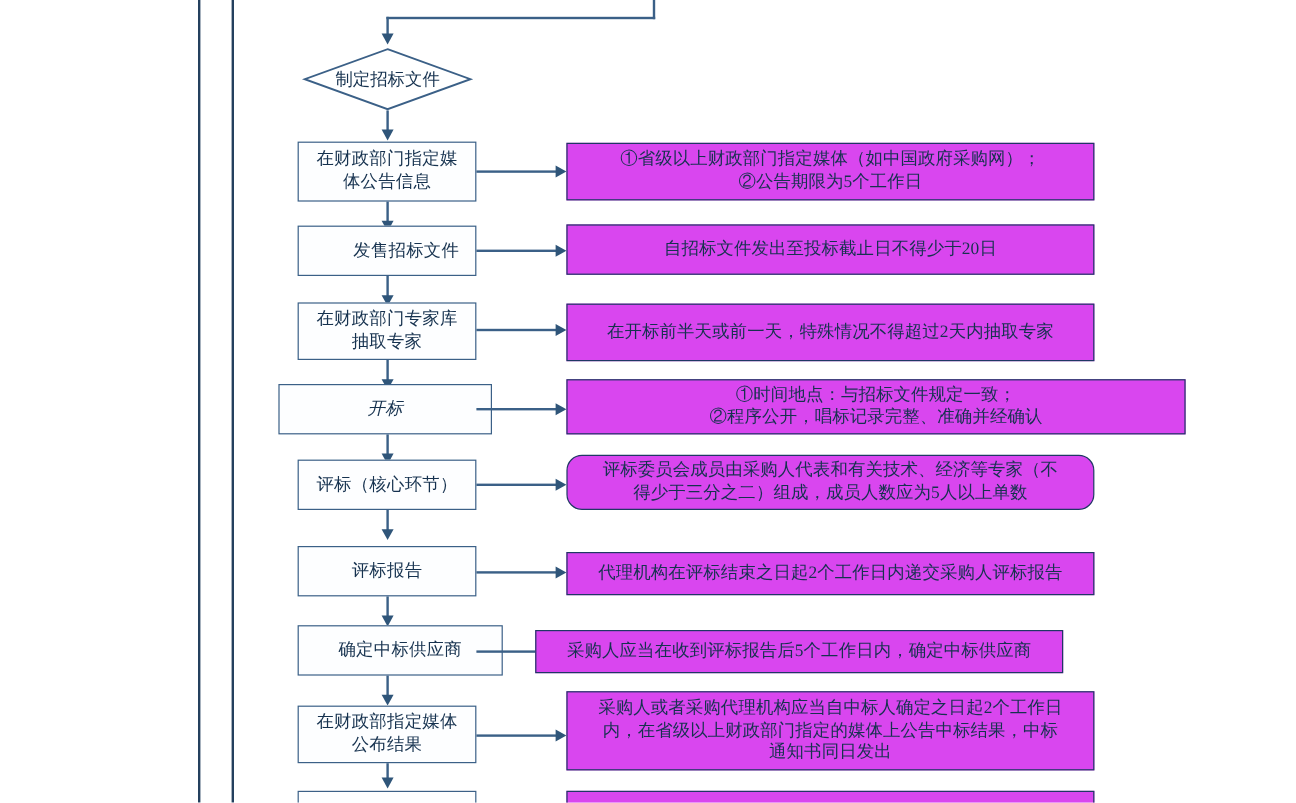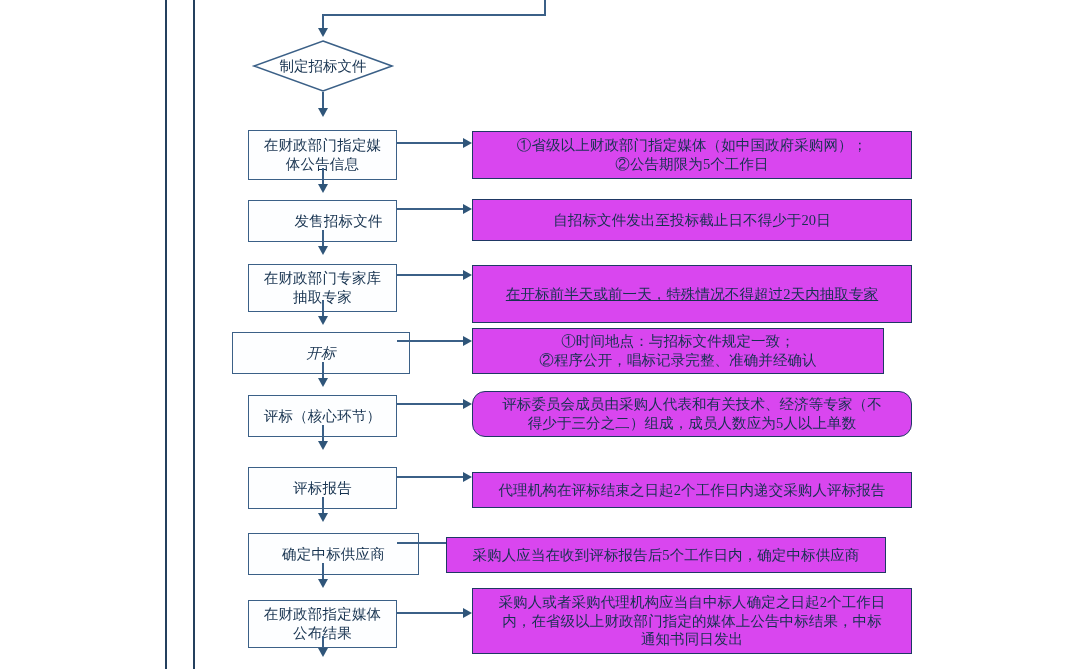--- a/index.html
+++ b/index.html
@@ -32,21 +32,20 @@
   .node {
     position: absolute;
     box-sizing: border-box;
     display: flex;
     align-items: center;
     justify-content: center;
     text-align: center;
     color: #16324f;
     line-height: 1.30;
     white-space: pre-line;
-    margin-top: 12px;
   }
 
   
   .step {
     border: 1.4px solid #3b6087;
     background: #fdfeff;
     font-size: 14.5px;
     letter-spacing: 0.2px;
     padding: 2px 4px;
   }
@@ -158,33 +157,33 @@
 
   <div class="conn v" style="left:322px; top:230px; height:20px;"></div>
   <div class="arrow-down" style="left:317.5px; top:246px;"></div>
 
   <div class="node step" style="left:248px; top:252px; width:149px; height:48px;">
     <span>在财政部门专家库
 抽取专家</span>
   </div>
   <div class="conn h" style="left:397px; top:274px; width:68px;"></div>
   <div class="arrow-right" style="left:463px; top:269.5px;"></div>
-  <div class="node note" style="left:472px; top:253px; width:440px; height:58px;text-decoration:underline;">
+  <div class="node note" style="left:472px; top:253px; width:440px; height:48px;">
     <span>在开标前半天或前一天，特殊情况不得超过2天内抽取专家</span>
   </div>
 
   <div class="conn v" style="left:322px; top:300px; height:20px;"></div>
   <div class="arrow-down" style="left:317.5px; top:316px;"></div>
 
   <div class="node step" style="left:232px; top:320px; width:178px; height:42px;font-style:italic;">
     <span>开标</span>
   </div>
   <div class="conn h" style="left:397px; top:340px; width:68px;"></div>
   <div class="arrow-right" style="left:463px; top:335.5px;"></div>
-  <div class="node note" style="left:472px; top:316px; width:412px; height:46px;">
+  <div class="node note" style="left:472px; top:316px; width:516px; height:46px;">
     <span>①时间地点：与招标文件规定一致；
 ②程序公开，唱标记录完整、准确并经确认</span>
   </div>
 
   <div class="conn v" style="left:322px; top:362px; height:20px;"></div>
   <div class="arrow-down" style="left:317.5px; top:378px;"></div>
 
   <div class="node step" style="left:248px; top:383px; width:149px; height:42px;">
     <span>评标（核心环节）</span>
   </div>

